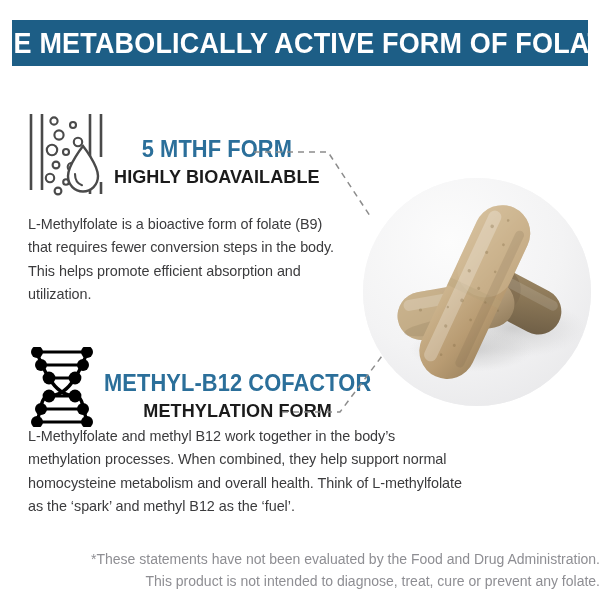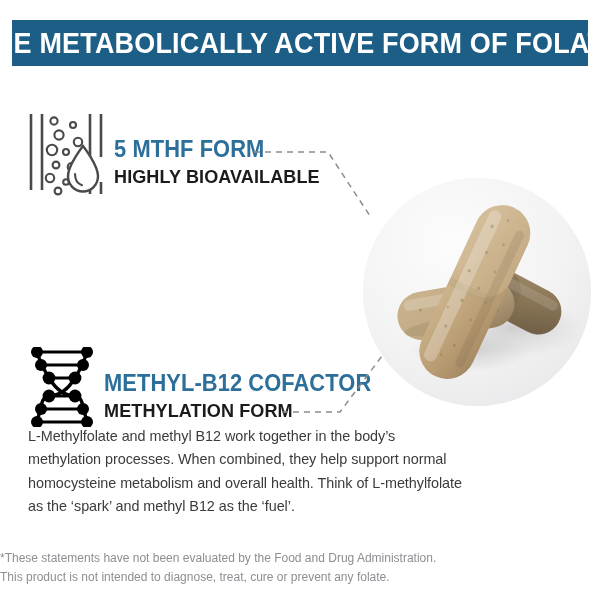--- a/index.html
+++ b/index.html
@@ -37,20 +37,21 @@
     font-weight: bold;
     letter-spacing: 0.2px;
     line-height: 1;
     white-space: nowrap;
     transform: scaleX(0.93);
     transform-origin: center center;
   }
 
   .heading-group {
     position: absolute;
+    text-align: center;
   }
   .heading-main {
     color: #2b6f9a;
     font-family: "Liberation Sans Narrow", "Liberation Sans", sans-serif;
     font-size: 23px;
     font-weight: bold;
     line-height: 1.0;
     letter-spacing: 0.1px;
     white-space: nowrap;
     transform: scaleX(0.95);
@@ -102,24 +103,24 @@
     overflow: hidden;
     background: radial-gradient(circle at 38% 30%, #fbfbfb 0%, #f4f4f5 55%, #ececed 100%);
   }
 
   
   .footer-note {
     position: absolute;
     left: 0;
     top: 549px;
     width: 600px;
-    text-align: left;
+    text-align: right;
     color: #8e8e93;
     font-family: "Liberation Sans", sans-serif;
-    font-size: 12px;
+    font-size: 14px;
     line-height: 1.55;
   }
   .footer-note div { white-space: nowrap; }
 </style>
 </head>
 <body>
 
 <div id="page">
 
   <div class="header-banner">
@@ -155,20 +156,21 @@
 
   <div class="heading-group" style="left:114px; top:138px;">
     <div class="heading-main">5 MTHF FORM</div>
     <div class="heading-sub">HIGHLY BIOAVAILABLE</div>
   </div>
 
   <svg class="connector" style="left:250px; top:140px;" width="130" height="90">
     <path d="M4 12 L78 12 L120 76" stroke="#8c8c8c" stroke-width="1.5" fill="none" stroke-dasharray="6 5"></path>
   </svg>
 
+  <div class="body-text body-1">L-Methylfolate is a bioactive form of folate (B9) that requires fewer conversion steps in the body. This helps promote efficient absorption and utilization.</div>
 
   <div class="icon-wrap icon-dna">
     <svg width="68" height="80" viewBox="0 0 68 80" fill="none">
 
       <g stroke="#000000" stroke-width="3">
         <line x1="9" y1="5" x2="59" y2="5"></line>
         <line x1="13" y1="18" x2="55" y2="18"></line>
         <line x1="21" y1="31" x2="47" y2="31"></line>
         <line x1="21" y1="49" x2="47" y2="49"></line>
         <line x1="13" y1="62" x2="55" y2="62"></line>

